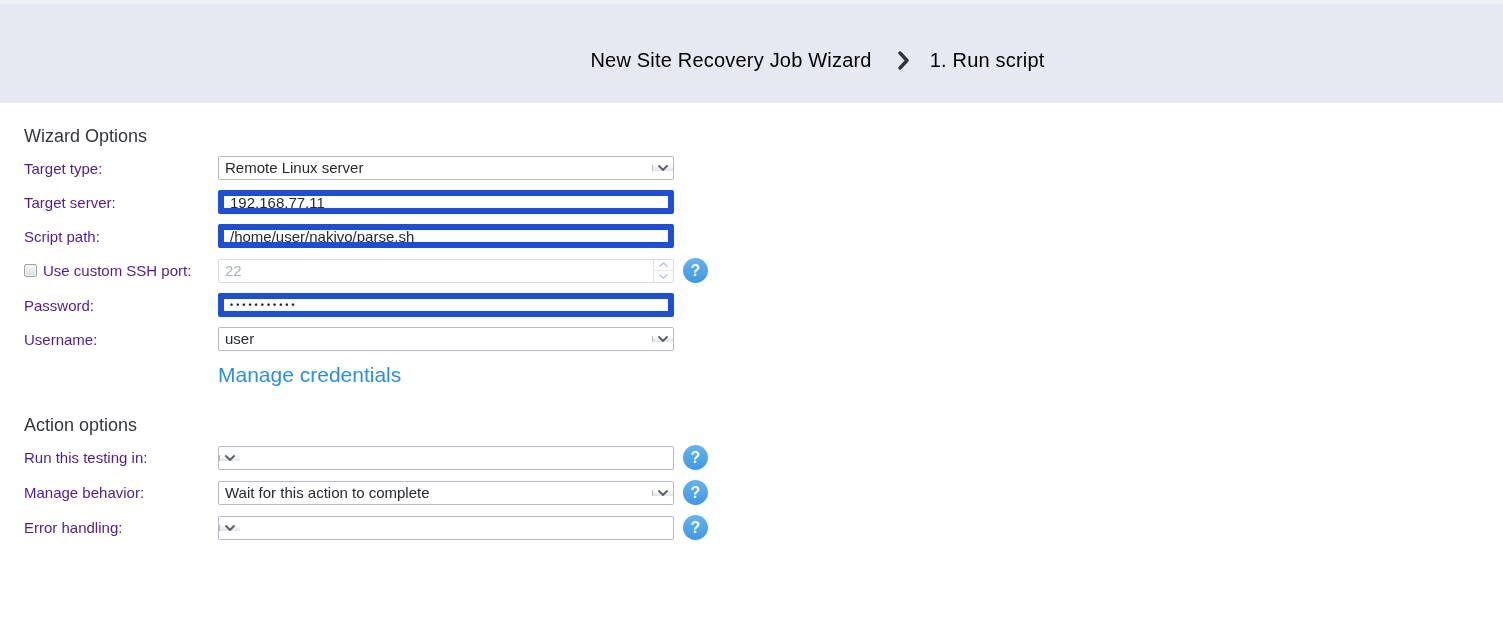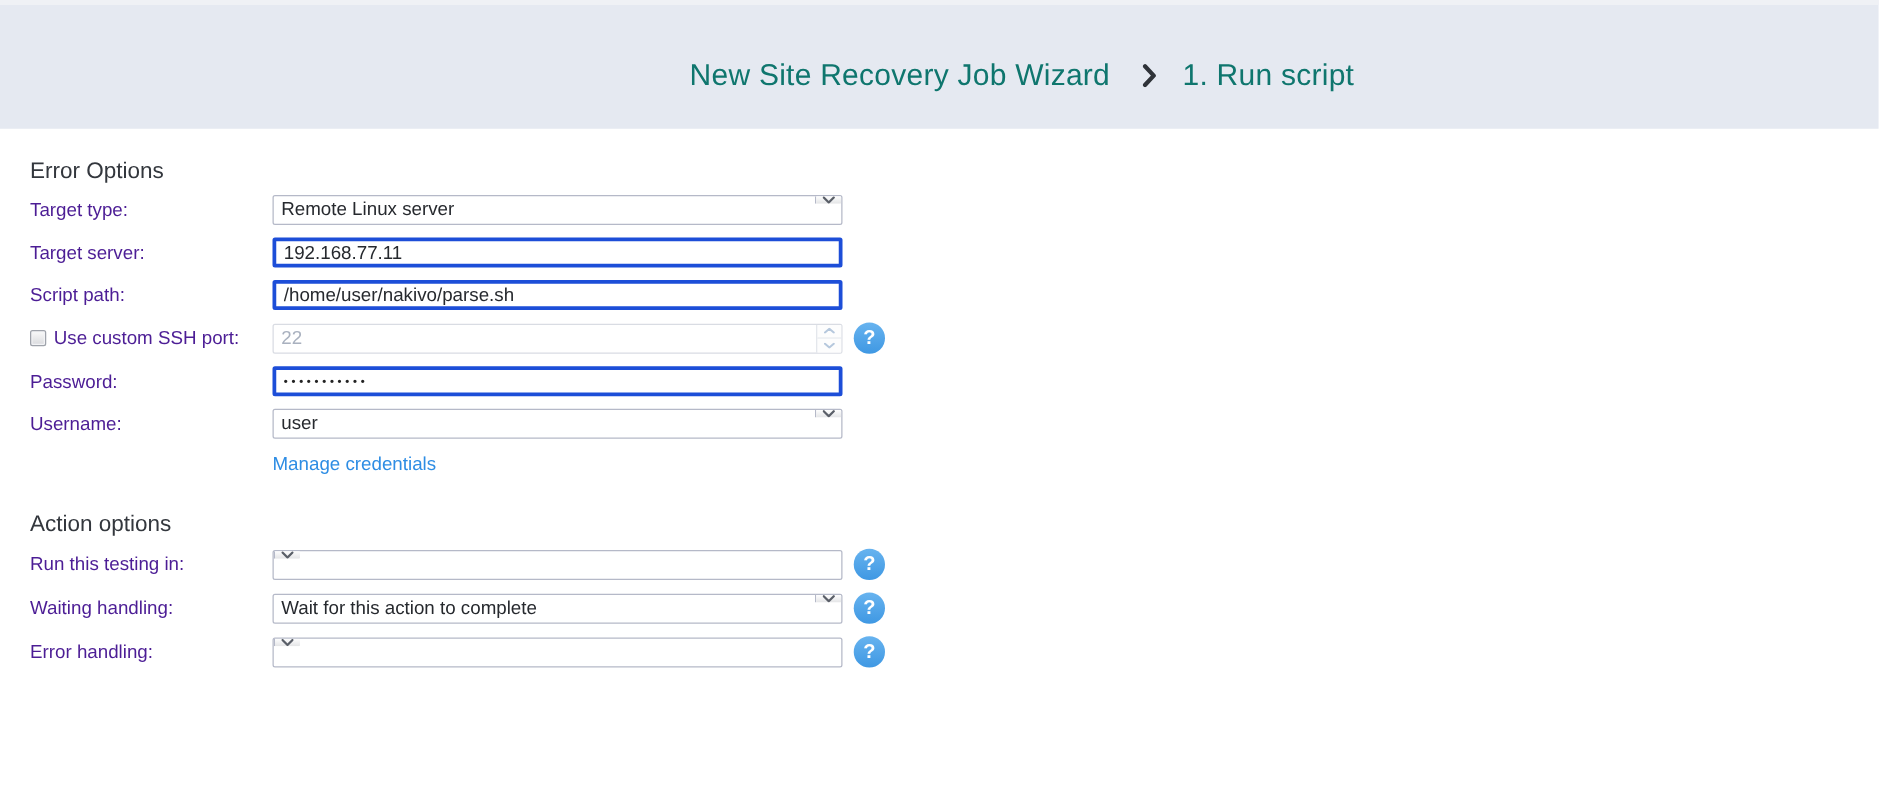--- a/index.html
+++ b/index.html
@@ -19,22 +19,22 @@
     align-items: center;
     justify-content: center;
   }
   .title-group {
     display: flex;
     align-items: center;
     margin-top: 14px;
     padding-left: 132px;
   }
   .wizard-title, .wizard-step {
-    font-size: 24px;
-    color: #0f766e;
+    font-size: 20px;
+    color: #000000;
     letter-spacing: 0.2px;
   }
   .title-sep {
     display: inline-flex;
     align-items: center;
     margin: 0 21px 0 26px;
   }
 
   
   .content { padding: 23px 0 0 24px; }
@@ -58,21 +58,21 @@
     font-size: 15px;
     color: #4c1d95;
     display: flex;
     align-items: center;
   }
 
   
   .txt {
     width: 456px;
     height: 24px;
-    border: 3px solid #1d4ed8;
+    border: 6px solid #1d4ed8;
     border-radius: 2px;
     background: #ffffff;
     font-family: inherit;
     font-size: 15px;
     color: #26292e;
     padding: 0 6px;
     outline: none;
   }
   .txt.pw {
     font-size: 9px;
@@ -82,21 +82,21 @@
   }
 
   
   .combo {
     width: 456px;
     height: 24px;
     border: 1px solid #b5b9c8;
     border-radius: 2px;
     background: #ffffff;
     display: flex;
-    align-items: flex-start;
+    align-items: center;
     cursor: pointer;
   }
   .combo-text {
     flex: 1;
     font-size: 15px;
     color: #26292e;
     line-height: 22px;
     padding-left: 6px;
     white-space: nowrap;
     overflow: hidden;
@@ -169,21 +169,21 @@
     display: flex;
     align-items: center;
     justify-content: center;
     cursor: pointer;
     flex: 0 0 25px;
   }
 
   
   .link-row { margin: 12px 0 0 194px; }
   .link {
-    font-size: 15px;
+    font-size: 21px;
     color: #2e8de4;
     text-decoration: none;
     cursor: pointer;
   }
 </style>
 </head>
 <body>
 
 <div class="page">
 
@@ -194,21 +194,21 @@
         <svg width="11" height="19" viewBox="0 0 11 19">
             <polyline points="2,2 9,9.5 2,17" fill="none" stroke="#2f3339" stroke-width="3.4" stroke-linecap="round" stroke-linejoin="round"></polyline>
           </svg>
       </span>
       <span class="wizard-step">1. Run script</span>
     </div>
   </header>
 
   <main class="content">
 
-    <h2 class="section-heading">Error Options</h2>
+    <h2 class="section-heading">Wizard Options</h2>
 
     <div class="row">
       <span class="lbl">Target type:</span>
       <div class="combo">
         <div class="combo-text">Remote Linux server</div>
         <div class="combo-btn">
           <svg width="10" height="6" viewBox="0 0 10 6">
               <polyline points="1,1 5,5 9,1" fill="none" stroke="#5a5f68" stroke-width="1.8" stroke-linecap="round" stroke-linejoin="round"></polyline>
             </svg>
         </div>
@@ -277,21 +277,21 @@
         <div class="combo-btn">
           <svg width="10" height="6" viewBox="0 0 10 6">
               <polyline points="1,1 5,5 9,1" fill="none" stroke="#5a5f68" stroke-width="1.8" stroke-linecap="round" stroke-linejoin="round"></polyline>
             </svg>
         </div>
       </div>
       <div class="help">?</div>
     </div>
 
     <div class="row">
-      <span class="lbl">Waiting handling:</span>
+      <span class="lbl">Manage behavior:</span>
       <div class="combo">
         <div class="combo-text">Wait for this action to complete</div>
         <div class="combo-btn">
           <svg width="10" height="6" viewBox="0 0 10 6">
               <polyline points="1,1 5,5 9,1" fill="none" stroke="#5a5f68" stroke-width="1.8" stroke-linecap="round" stroke-linejoin="round"></polyline>
             </svg>
         </div>
       </div>
       <div class="help">?</div>
     </div>

